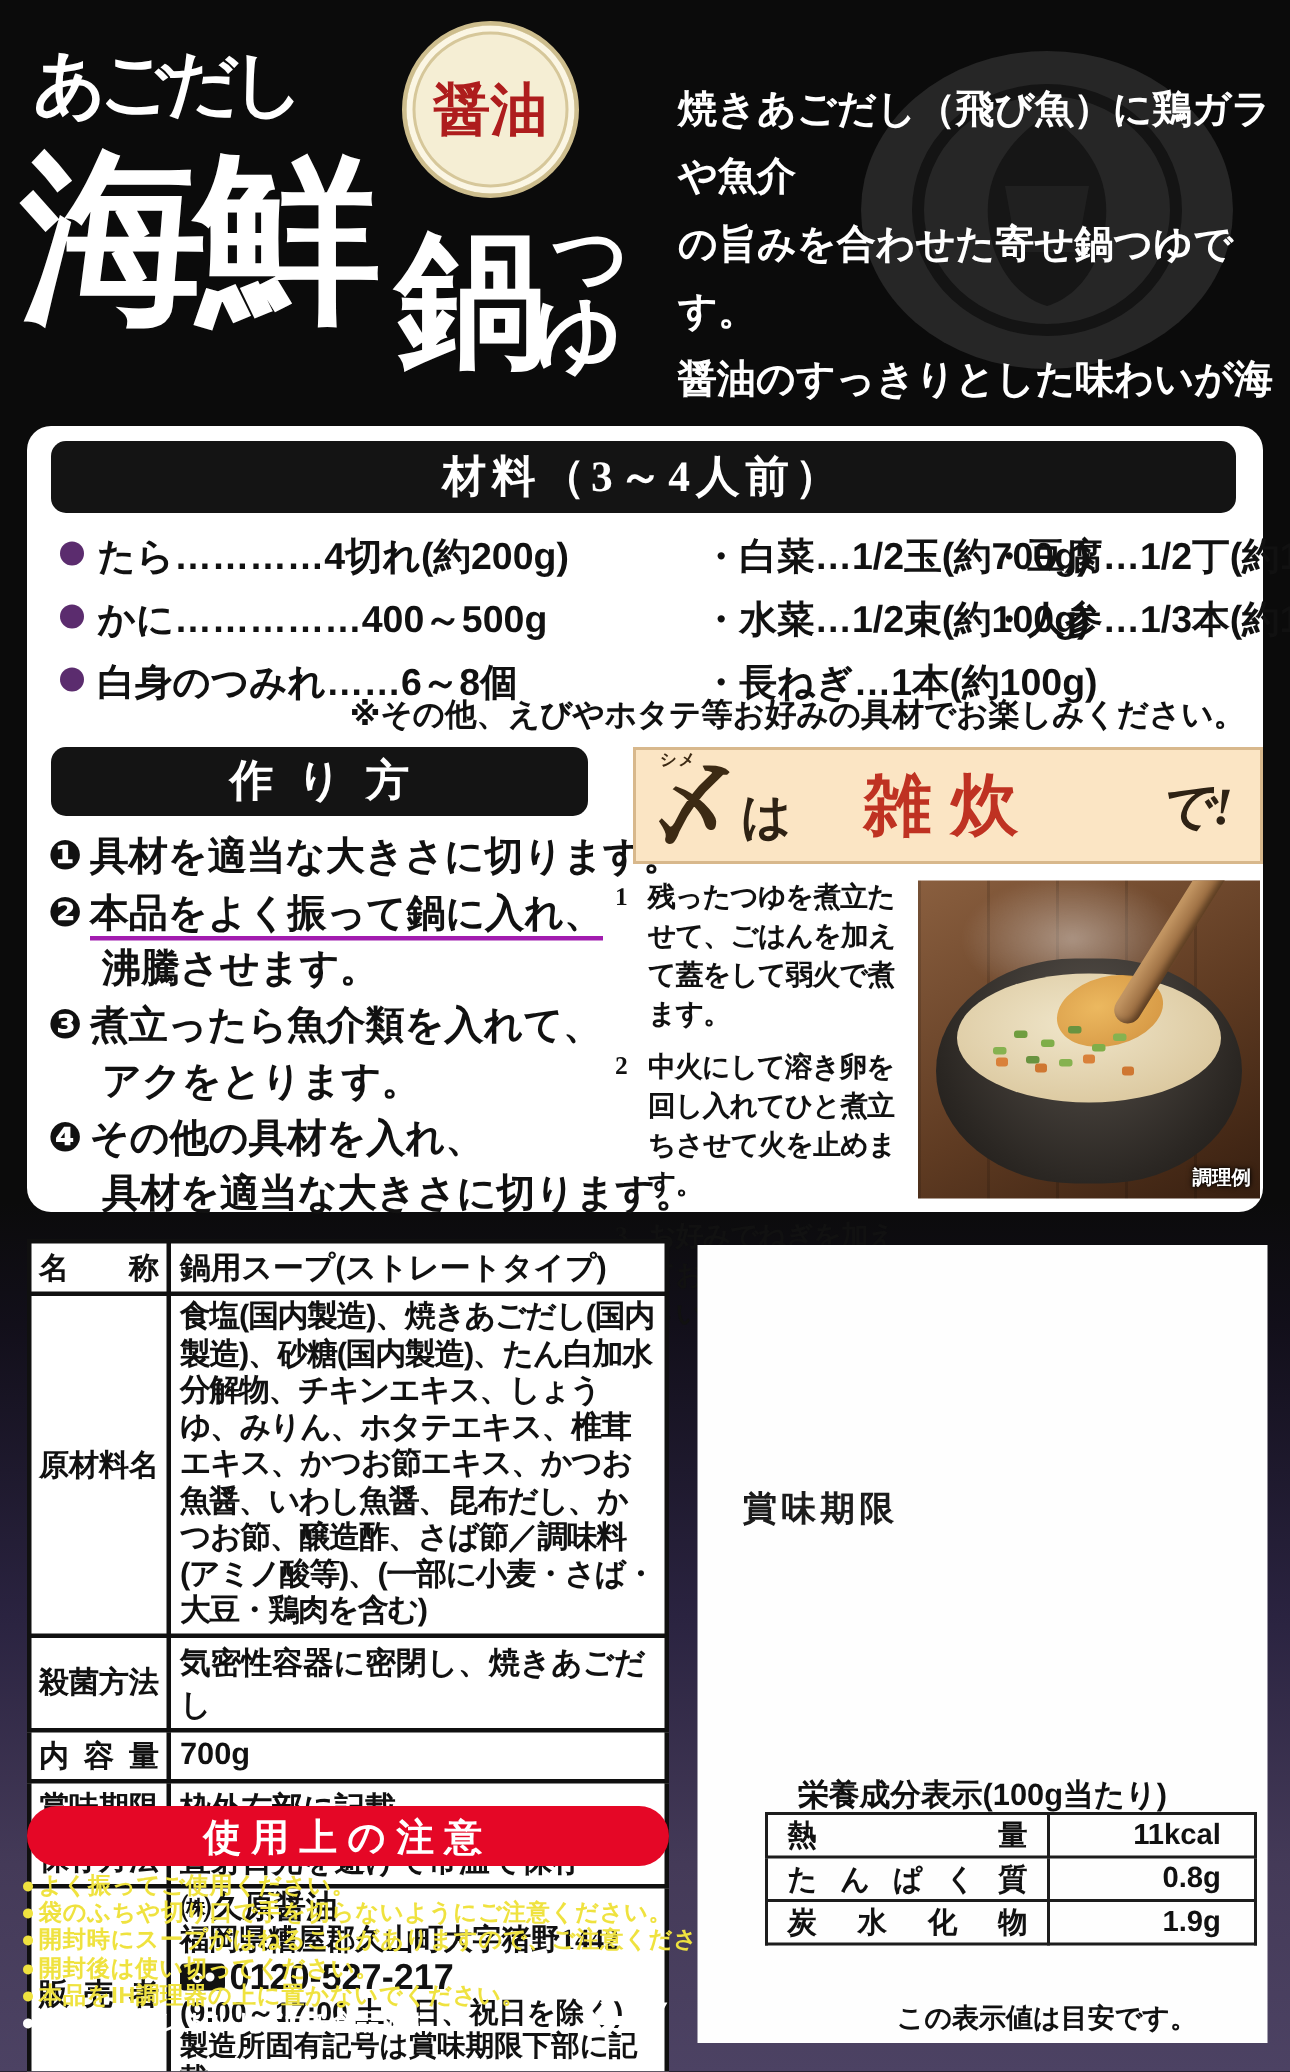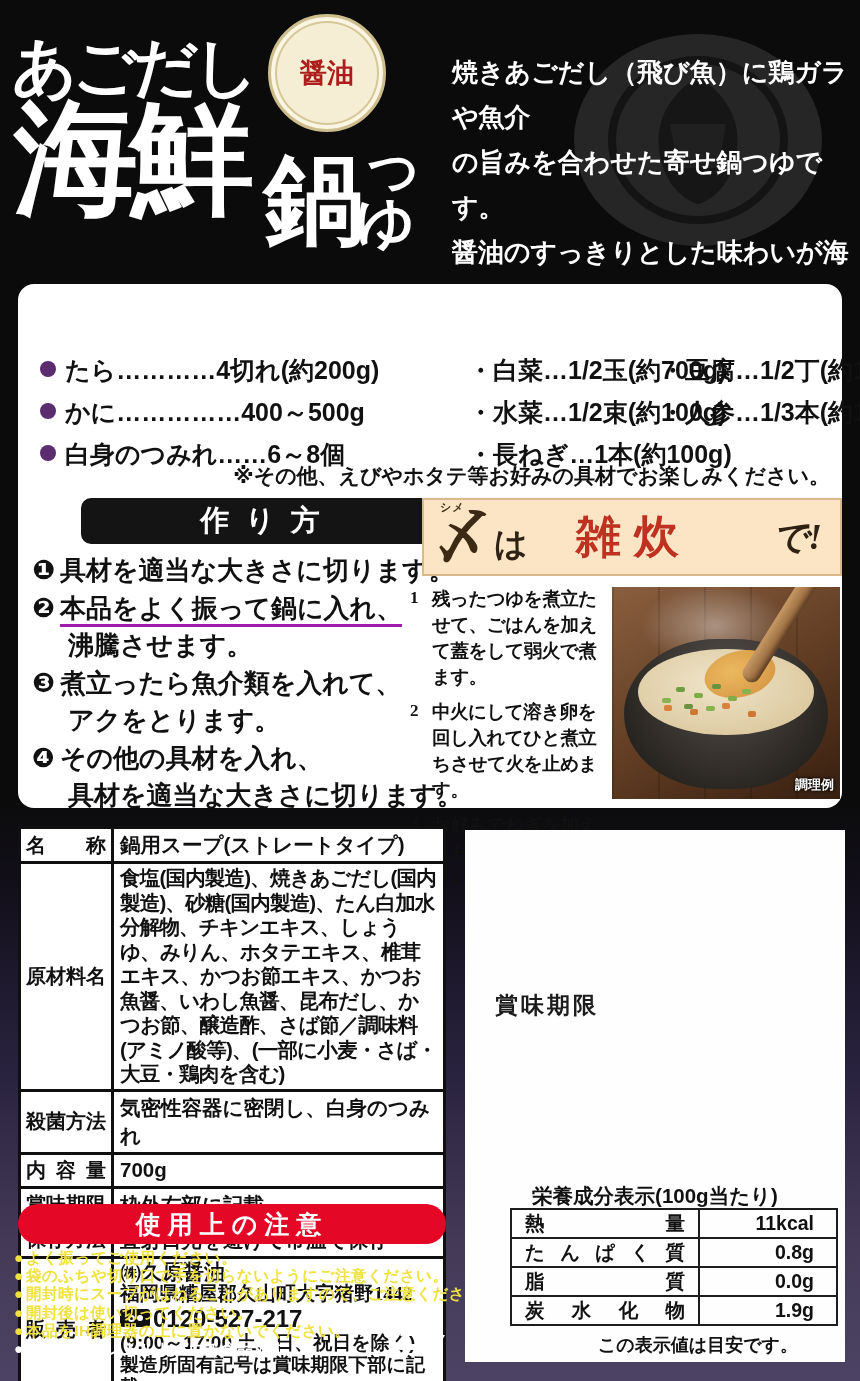--- a/index.html
+++ b/index.html
@@ -5,42 +5,42 @@
   html,body{margin:0;padding:0;background:#1a1520;}
   #page{
     position:relative;width:860px;height:1381px;overflow:hidden;
     background:linear-gradient(180deg,#0b0b0b 0%,#0b0b0b 58%,#120f1a 64%,#2a2340 78%,#443a58 90%,#4c4263 100%);
     font-family:"Liberation Sans","DejaVu Sans",sans-serif;
   }
   .serif{font-family:"Liberation Serif","DejaVu Serif",serif;}
 
   
   .crest{position:absolute;left:570px;top:28px;}
-  .title1{position:absolute;left:12px;top:24px;font-size:64px;font-weight:bold;color:#fff;letter-spacing:-5px;}
+  .title1{position:absolute;left:22px;top:24px;font-size:48px;font-weight:bold;color:#fff;letter-spacing:-5px;}
   .badge{position:absolute;left:268px;top:14px;width:112px;height:112px;border-radius:50%;
     background:#f5eed4;border:3px solid #cdbd8d;box-shadow:inset 0 0 0 4px #fbf6e4,inset 0 0 0 6px #d6c79a;
     display:flex;align-items:center;justify-content:center;}
-  .badge span{font-size:27px;font-weight:bold;color:#ae1d1d;}
+  .badge span{font-size:38px;font-weight:bold;color:#ae1d1d;}
   .title2{position:absolute;left:14px;top:92px;font-size:124px;font-weight:bold;color:#fff;letter-spacing:-8px;line-height:1.1;}
   .title3{position:absolute;left:264px;top:134px;font-size:100px;font-weight:bold;color:#fff;}
   .title4{position:absolute;left:368px;top:138px;font-size:50px;font-weight:bold;color:#fff;}
   .title5{position:absolute;left:356px;top:184px;font-size:58px;font-weight:bold;color:#fff;}
   .desc{position:absolute;left:452px;top:50px;width:400px;color:#fff;font-weight:bold;font-size:26px;line-height:45px;}
 
   
   .card{position:absolute;left:18px;top:284px;width:824px;height:524px;background:#fff;border-radius:16px;}
   .bar{background:#141414;border-radius:10px;color:#fff;display:flex;align-items:center;justify-content:center;font-weight:bold;}
   .mat-bar{position:absolute;left:16px;top:10px;width:790px;height:48px;font-size:29px;letter-spacing:4px;}
   .ing-row{position:absolute;left:22px;width:790px;height:40px;font-size:25px;font-weight:bold;color:#111;white-space:nowrap;}
   .ing-row .c1{position:absolute;left:0;}
   .ing-row .c2{position:absolute;left:428px;}
   .ing-row .c3{position:absolute;left:620px;}
   .bullet{display:inline-block;width:16px;height:16px;border-radius:50%;background:#5b2c6e;margin-right:9px;vertical-align:2px;}
   .ing-note{position:absolute;right:12px;top:178px;font-size:21px;font-weight:bold;color:#111;}
-  .make-bar{position:absolute;left:16px;top:214px;width:358px;height:46px;font-size:29px;letter-spacing:16px;padding-left:16px;box-sizing:border-box;margin-left:47px;}
+  .make-bar{position:absolute;left:16px;top:214px;width:358px;height:46px;font-size:29px;letter-spacing:16px;padding-left:16px;box-sizing:border-box;}
   .steps{position:absolute;left:14px;top:268px;width:388px;font-size:26px;font-weight:bold;color:#111;line-height:37.5px;white-space:nowrap;}
   .snum{font-size:27px;margin-right:5px;}
   .cont{padding-left:36px;}
   .u-red{border-bottom:3px solid #a21caf;padding-bottom:1px;}
 
   
   .shime{position:absolute;left:404px;top:214px;width:420px;height:78px;box-sizing:border-box;
     background:#fbe5c4;border:2px solid #d8b88c;display:flex;align-items:center;padding:0 14px 0 12px;}
   .shime-ch{position:relative;font-size:54px;font-weight:bold;color:#3c2a14;line-height:1;}
   .shime-ruby{position:absolute;top:-8px;left:4px;font-size:11px;font-weight:bold;color:#3c2a14;letter-spacing:1px;}
@@ -129,20 +129,21 @@
 
   <div class="desc serif">
     <div>焼きあごだし（飛び魚）に鶏ガラや魚介</div>
     <div>の旨みを合わせた寄せ鍋つゆです。</div>
     <div>醤油のすっきりとした味わいが海鮮の</div>
     <div>旨みを引き立てます。</div>
   </div>
 
   <div class="card">
 
+    <div class="bar mat-bar serif">材料（3～4人前）</div>
 
     <div class="ing-row" style="top:70px">
       <span class="c1"><span class="bullet"></span><span>たら…………4切れ(約200g)</span></span>
       <span class="c2">・白菜…1/2玉(約700g)</span>
       <span class="c3">・豆腐…1/2丁(約150g)</span>
     </div>
     <div class="ing-row" style="top:112px">
       <span class="c1"><span class="bullet"></span><span>かに……………400～500g</span></span>
       <span class="c2">・水菜…1/2束(約100g)</span>
       <span class="c3">・人参…1/3本(約100g)</span>
@@ -208,21 +209,21 @@
         <tr>
       <th>名称</th>
       <td>鍋用スープ(ストレートタイプ)</td>
     </tr>
     <tr>
       <th>原材料名</th>
       <td class="ingtxt">食塩(国内製造)、焼きあごだし(国内製造)、砂糖(国内製造)、たん白加水分解物、チキンエキス、しょうゆ、みりん、ホタテエキス、椎茸エキス、かつお節エキス、かつお魚醤、いわし魚醤、昆布だし、かつお節、醸造酢、さば節／調味料(アミノ酸等)、(一部に小麦・さば・大豆・鶏肉を含む)</td>
     </tr>
     <tr>
       <th>殺菌方法</th>
-      <td>気密性容器に密閉し、白身のつみれ</td>
+      <td>気密性容器に密閉し、焼きあごだし</td>
     </tr>
     <tr>
       <th>内容量</th>
       <td>700g</td>
     </tr>
     <tr>
       <th>賞味期限</th>
       <td>枠外右部に記載</td>
     </tr>
     <tr>
@@ -273,24 +274,20 @@
       <tbody>
           <tr>
         <th>熱量</th>
         <td>11kcal</td>
       </tr>
       <tr>
         <th>たんぱく質</th>
         <td>0.8g</td>
       </tr>
       <tr>
-        <th>脂質</th>
-        <td>0.0g</td>
-      </tr>
-      <tr>
         <th>炭水化物</th>
         <td>1.9g</td>
       </tr>
     </tbody>
       </table>
     <div class="nut-note">この表示値は目安です。</div>
   </div>
 
 </div>
 

